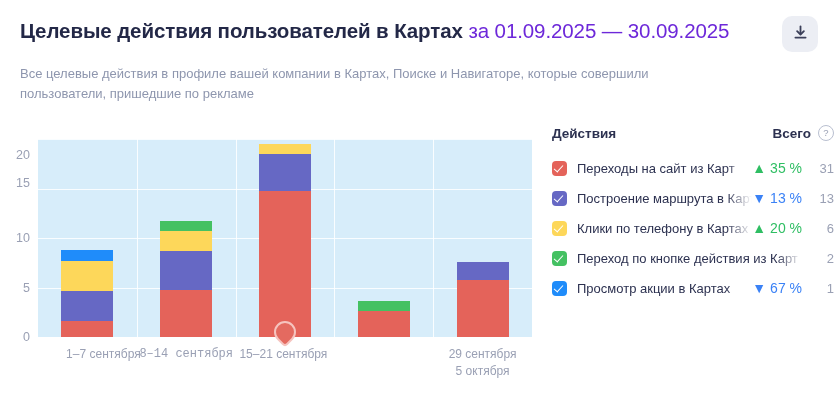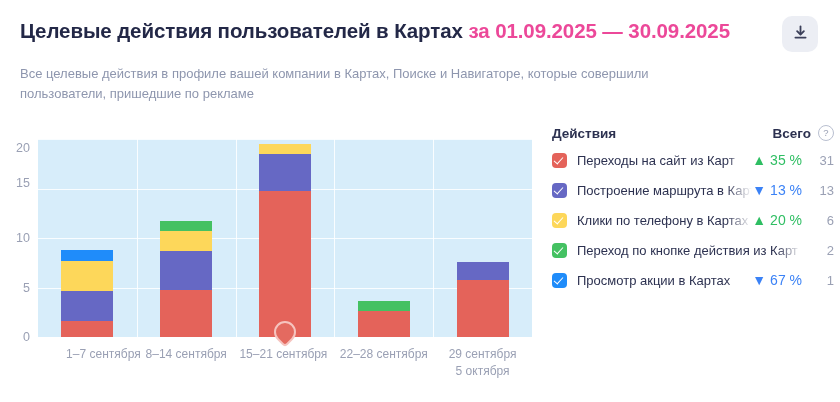--- a/index.html
+++ b/index.html
@@ -32,22 +32,22 @@
   }
   .page-title {
     font-size: 20.5px;
     font-weight: 700;
     letter-spacing: -0.1px;
     line-height: 26px;
     color: #232847;
     white-space: nowrap;
   }
   .page-title .period {
-    font-weight: 700;
-    color: #ec4899;
+    font-weight: 400;
+    color: #6d28d9;
   }
   .download-button {
     width: 36px;
     height: 36px;
     border-radius: 10px;
     background: #eceef4;
     border: none;
     display: flex;
     align-items: center;
     justify-content: center;
@@ -165,21 +165,21 @@
     top: 122px;
     width: 282px;
   }
   .legend-head {
     display: flex;
     align-items: center;
     font-size: 13.5px;
     font-weight: 700;
     color: #2c3150;
     height: 22px;
-    margin-bottom: 1px;
+    margin-bottom: 9px;
     justify-content: center;
   }
   .legend-head .lh-actions { flex: 1 1 auto; }
   .legend-head .lh-total { margin-right: 7px; }
   .help-icon {
     width: 14px; height: 14px;
     border-radius: 50%;
     border: 1px solid #b9bfd0;
     color: #9aa0b4;
     font-size: 9.5px;
@@ -259,21 +259,21 @@
   </div>
   <div class="subtitle">Все целевые действия в профиле вашей компании в Картах, Поиске и Навигаторе, которые совершили пользователи, пришедшие по рекламе</div>
 </div>
 
 <div class="chart-wrap">
   <div class="y-labels" id="y-labels">
       <div class="y-label" style="top: 198px;">0</div>
       <div class="y-label" style="top: 148.5px;">5</div>
       <div class="y-label" style="top: 99px;">10</div>
       <div class="y-label" style="top: 44px;">15</div>
-      <div class="y-label" style="top: 9px; text-align: right;">20</div>
+      <div class="y-label" style="top: 16px; text-align: right;">20</div>
     </div>
   <div class="plot-frame">
     <div class="plot-bg"></div>
     <div id="gridlines">
         <div class="grid-h" style="top: 148.5px;"></div>
         <div class="grid-h" style="top: 99px;"></div>
         <div class="grid-h" style="top: 49.5px;"></div>
         <div class="grid-h" style="top: 0px;"></div>
         <div class="grid-v" style="left: 98.8px;"></div>
         <div class="grid-v" style="left: 197.6px;"></div>
@@ -304,23 +304,22 @@
         </div>
         <div class="bar-group" style="left: 418.6px; width: 52px;">
           <div class="bar-seg" style="height: 57.42px; background: rgb(228, 99, 90);"></div>
           <div class="bar-seg" style="height: 17.82px; background: rgb(102, 104, 196);"></div>
         </div>
         <div class="marker" style="left: 236px; bottom: -6px;"></div>
       </div>
   </div>
   <div class="x-labels" id="x-labels">
       <div class="x-label" style="left: 16px; width: 98.8px;">1–7 сентября</div>
-      <div class="x-label" style="left: 98.8px; width: 98.8px;">8–14 сентября</div>
+      <div class="x-label" style="left: 98.8px; width: 98.8px; font-family: Liberation Mono, monospace;">8–14 сентября</div>
       <div class="x-label" style="left: 196px; width: 98.8px;">15–21 сентября</div>
-      <div class="x-label" style="left: 296.4px; width: 98.8px;">22–28 сентября</div>
       <div class="x-label" style="left: 395.2px; width: 98.8px;">29 сентября
 5 октября</div>
     </div>
 </div>
 
 <div class="legend">
   <div class="legend-head">
     <span class="lh-actions">Действия</span>
     <span class="lh-total">Всего</span>
     <span class="help-icon">?</span>

